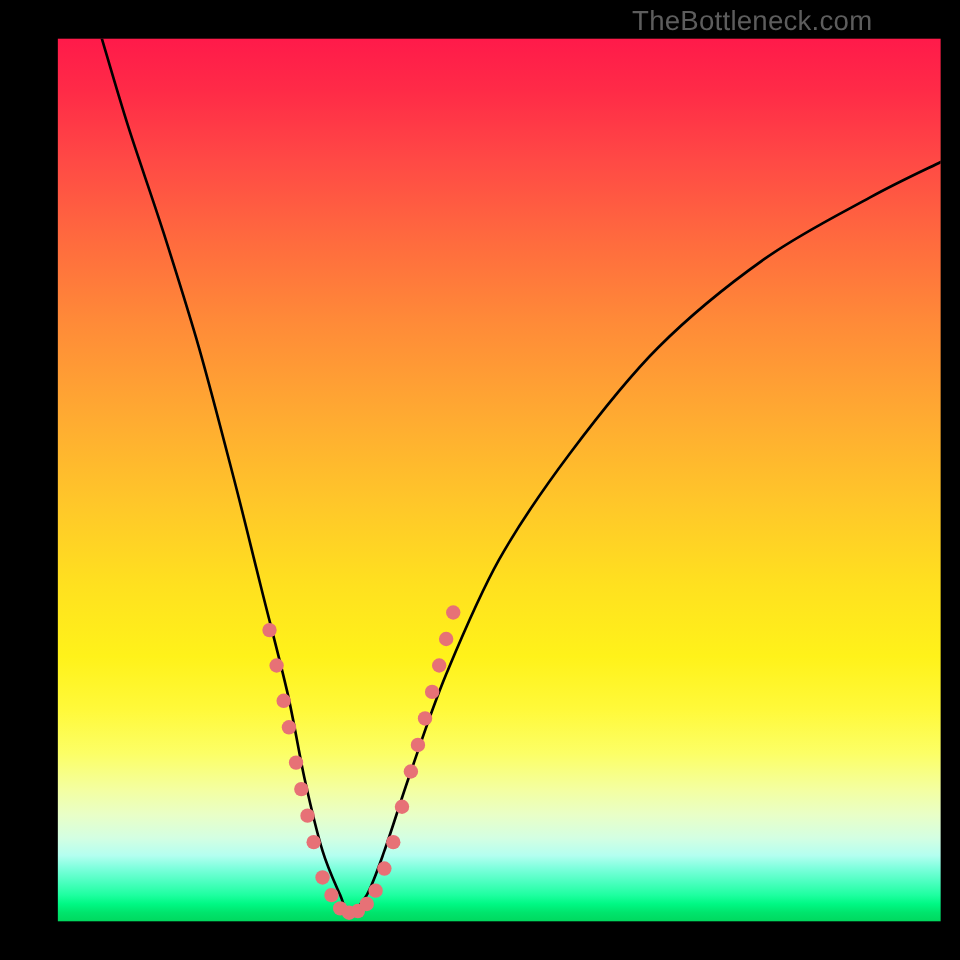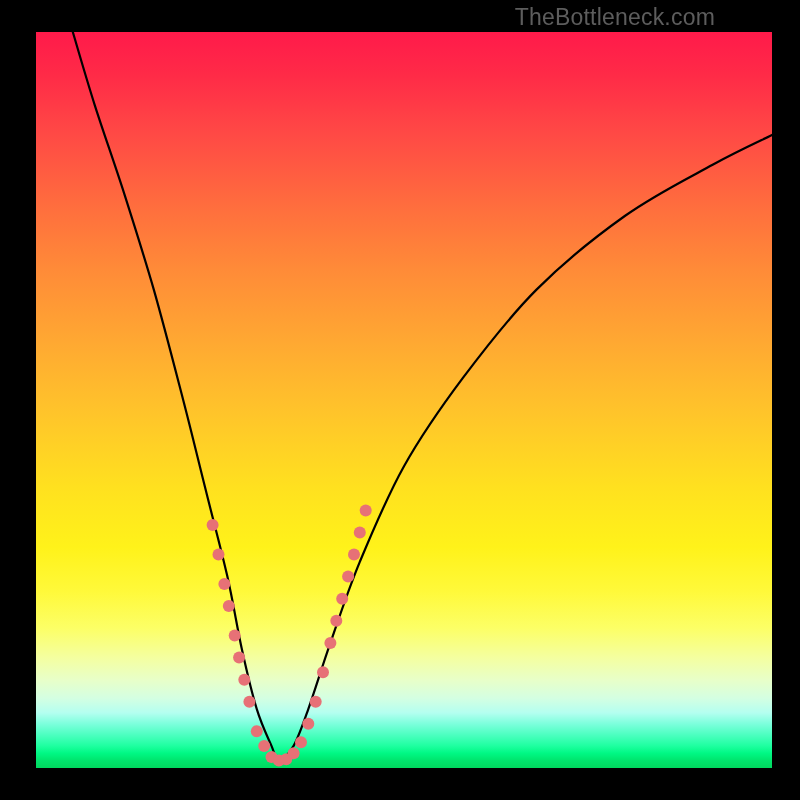--- a/index.html
+++ b/index.html
@@ -7,21 +7,21 @@
     padding: 0;
     width: 800px;
     height: 800px;
     background: #000;
     overflow: hidden;
     font-family: Arial, Helvetica, sans-serif;
   }
   .frame {
     position: absolute;
     top: 0;
-    left: 4px;
+    left: 16px;
     width: 700px;
     height: 800px;
     background: #000;
     padding-left: 21px;
   }
   .plot-area {
     position: absolute;
     top: 32px;
     left: 32px;
     width: 736px;

